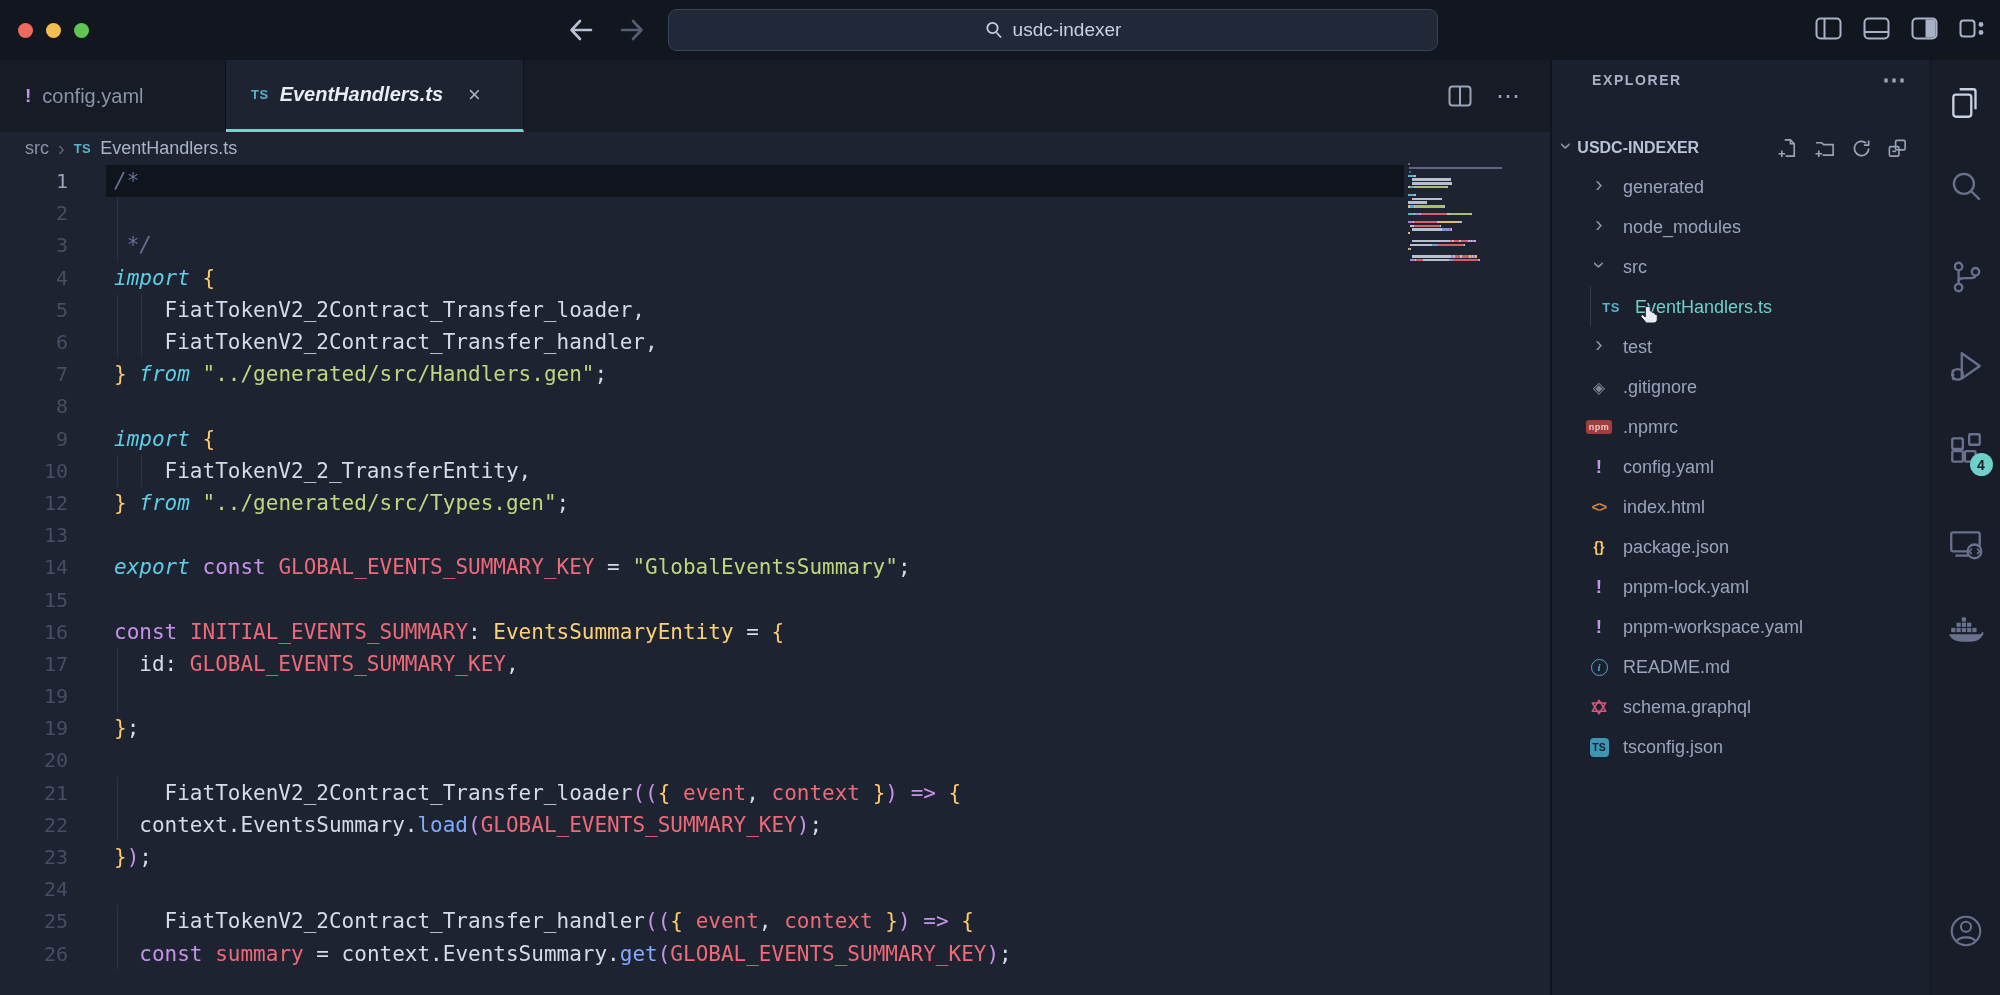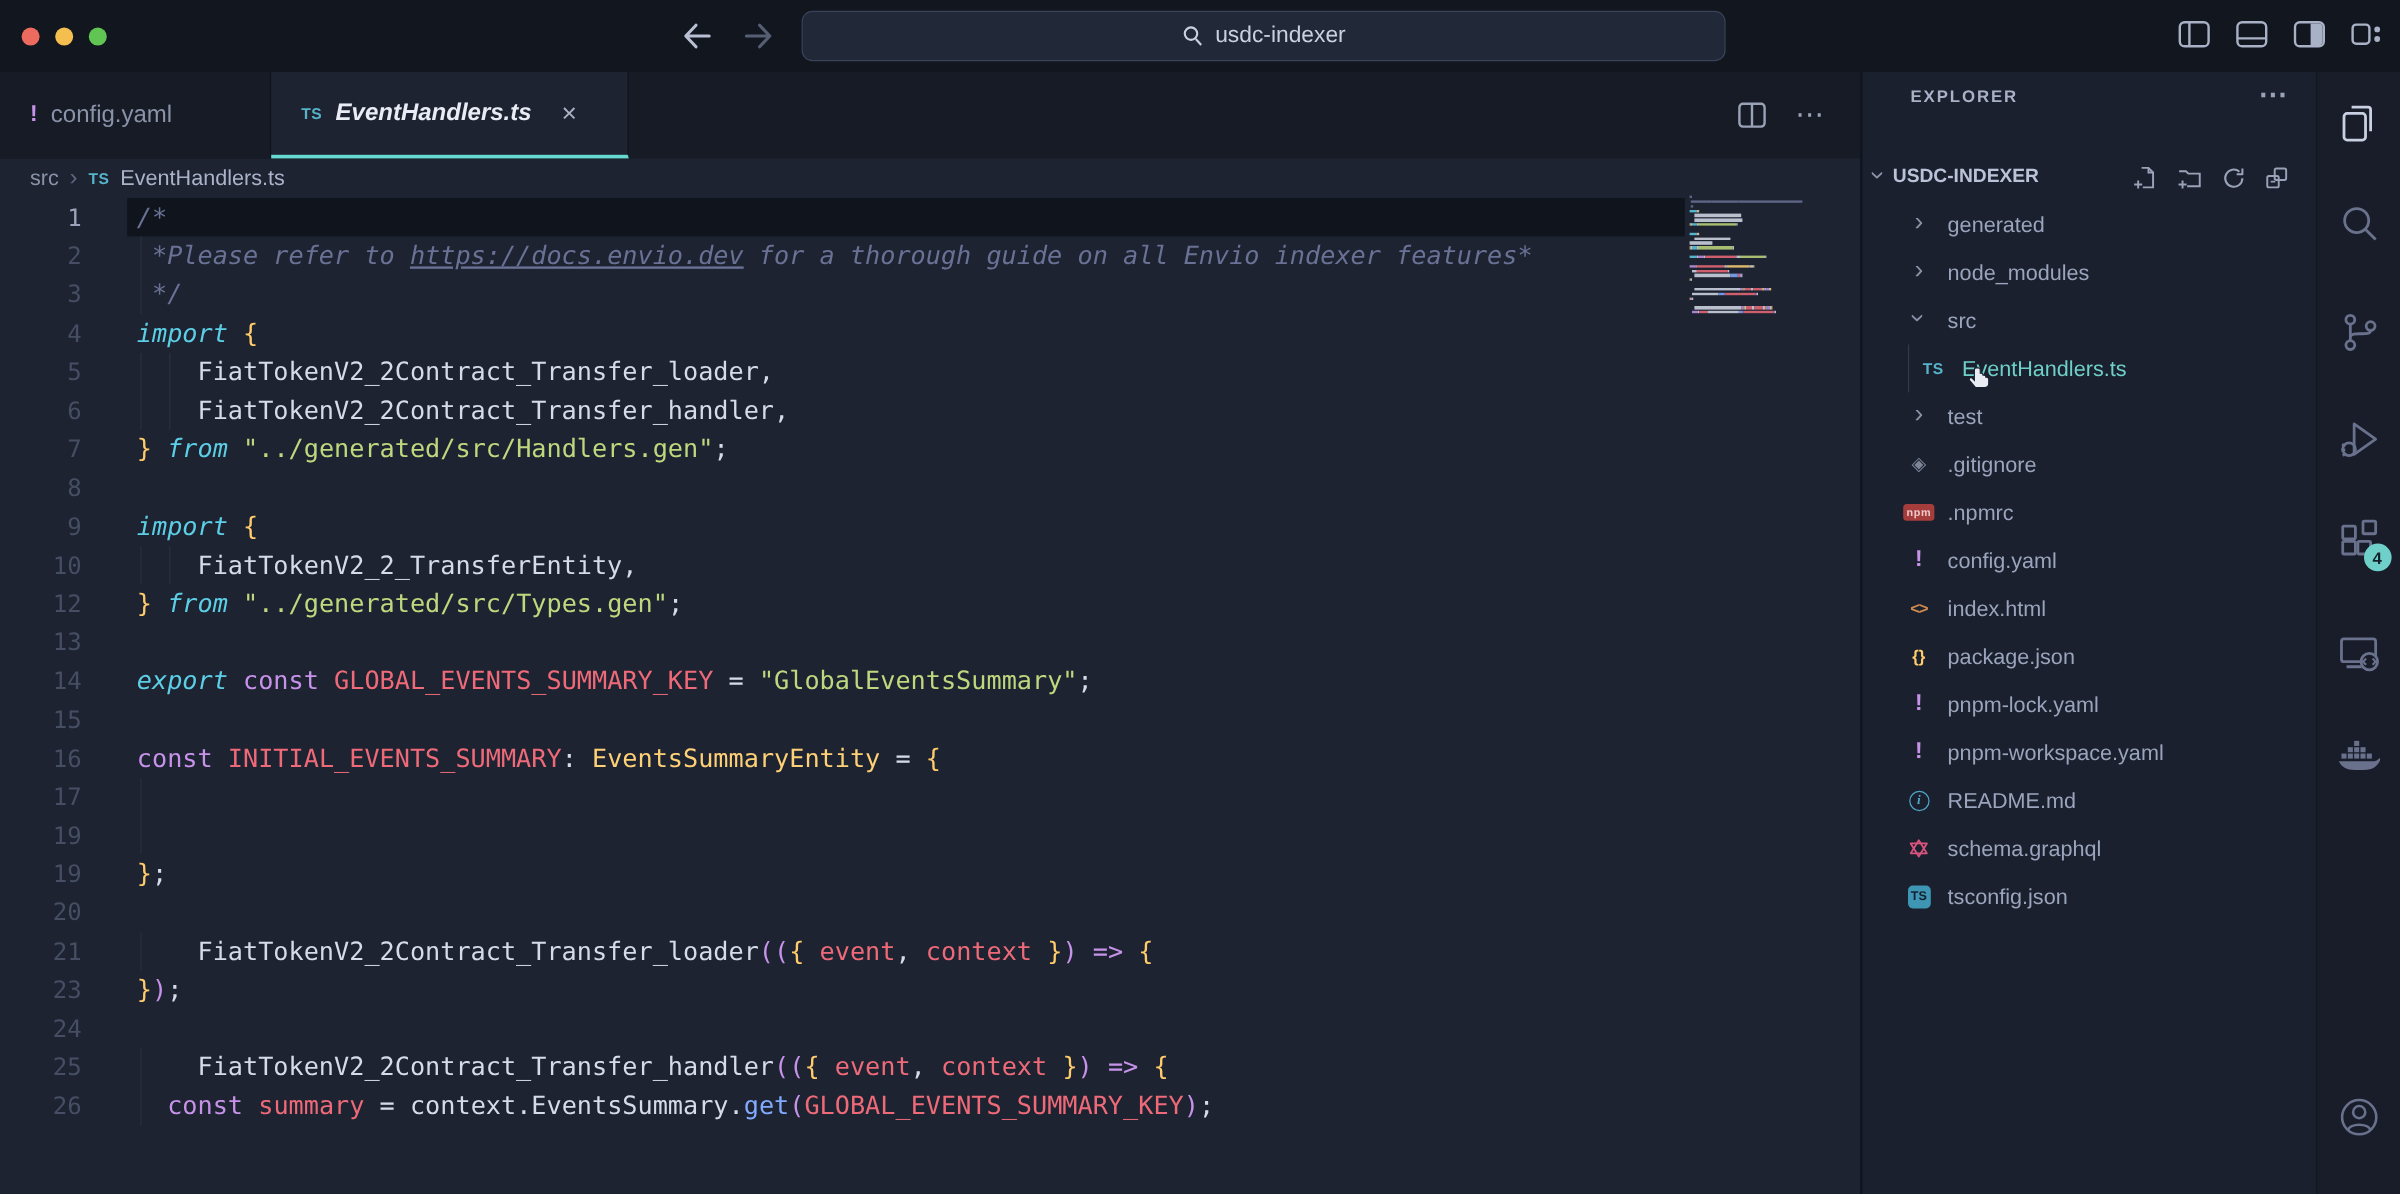--- a/index.html
+++ b/index.html
@@ -154,39 +154,40 @@
       </div>
     </div>
     <div class="breadcrumb">
       <span>src</span>
       <span class="bc-chev">›</span>
       <span class="fi ts-text">TS</span>
       <span class="bc-file">EventHandlers.ts</span>
     </div>
     <div class="code" id="code">
         <div class="line hl"><span class="ln">1</span><span class="lc"><span class="s-cm">/*</span></span></div>
-        <div class="line"><span class="guide" style="left: 117px;"></span><span class="ln">2</span><span class="lc"><span class="s-cm"> *Please refer to </span><span class="s-cml">https://docs.envio.dev</span><span class="s-cm"> for a thorough guide on all Envio indexer features*</span></span></div>
+        <div class="line"><span class="guide" style="left: 117px;"></span><span class="ln">2</span></div>
         <div class="line"><span class="guide" style="left: 117px;"></span><span class="ln">3</span><span class="lc"><span class="s-cm"> */</span></span></div>
         <div class="line"><span class="ln">4</span><span class="lc"><span class="s-kw">import</span><span class="s-txt"> </span><span class="s-brace">{</span></span></div>
         <div class="line"><span class="guide" style="left: 117px;"></span><span class="guide" style="left: 141.016px;"></span><span class="ln">5</span><span class="lc"><span class="s-txt">    FiatTokenV2_2Contract_Transfer_loader,</span></span></div>
         <div class="line"><span class="guide" style="left: 117px;"></span><span class="guide" style="left: 141.016px;"></span><span class="ln">6</span><span class="lc"><span class="s-txt">    FiatTokenV2_2Contract_Transfer_handler,</span></span></div>
         <div class="line"><span class="ln">7</span><span class="lc"><span class="s-brace">}</span><span class="s-txt"> </span><span class="s-kw">from</span><span class="s-txt"> </span><span class="s-str">"../generated/src/Handlers.gen"</span><span class="s-txt">;</span></span></div>
         <div class="line"><span class="ln">8</span><span class="lc"></span></div>
         <div class="line"><span class="ln">9</span><span class="lc"><span class="s-kw">import</span><span class="s-txt"> </span><span class="s-brace">{</span></span></div>
         <div class="line"><span class="guide" style="left: 117px;"></span><span class="guide" style="left: 141.016px;"></span><span class="ln">10</span><span class="lc"><span class="s-txt">    FiatTokenV2_2_TransferEntity,</span></span></div>
         <div class="line"><span class="ln">12</span><span class="lc"><span class="s-brace">}</span><span class="s-txt"> </span><span class="s-kw">from</span><span class="s-txt"> </span><span class="s-str">"../generated/src/Types.gen"</span><span class="s-txt">;</span></span></div>
         <div class="line"><span class="ln">13</span><span class="lc"></span></div>
         <div class="line"><span class="ln">14</span><span class="lc"><span class="s-kw">export</span><span class="s-txt"> </span><span class="s-kwp">const</span><span class="s-txt"> </span><span class="s-cst">GLOBAL_EVENTS_SUMMARY_KEY</span><span class="s-txt"> = </span><span class="s-str">"GlobalEventsSummary"</span><span class="s-txt">;</span></span></div>
         <div class="line"><span class="ln">15</span><span class="lc"></span></div>
         <div class="line"><span class="ln">16</span><span class="lc"><span class="s-kwp">const</span><span class="s-txt"> </span><span class="s-cst">INITIAL_EVENTS_SUMMARY</span><span class="s-txt">: </span><span class="s-typ">EventsSummaryEntity</span><span class="s-txt"> = </span><span class="s-brace">{</span></span></div>
-        <div class="line"><span class="guide" style="left: 117px;"></span><span class="ln">17</span></div>
+        <div class="line"><span class="guide" style="left: 117px;"></span><span class="ln">17</span><span class="lc"><span class="s-txt">  id: </span><span class="s-cst">GLOBAL_EVENTS_SUMMARY_KEY</span><span class="s-txt">,</span></span></div>
         <div class="line"><span class="guide" style="left: 117px;"></span><span class="ln">19</span></div>
         <div class="line"><span class="ln">19</span><span class="lc"><span class="s-brace">}</span><span class="s-txt">;</span></span></div>
         <div class="line"><span class="ln">20</span><span class="lc"></span></div>
         <div class="line"><span class="guide" style="left: 117px;"></span><span class="ln">21</span><span class="lc"><span class="s-txt">    FiatTokenV2_2Contract_Transfer_loader</span><span class="s-par">((</span><span class="s-brace">{</span><span class="s-txt"> </span><span class="s-cst">event</span><span class="s-txt">, </span><span class="s-cst">context</span><span class="s-txt"> </span><span class="s-brace">}</span><span class="s-par">)</span><span class="s-txt"> </span><span class="s-kwp">=&gt;</span><span class="s-txt"> </span><span class="s-brace">{</span></span></div>
+        <div class="line"><span class="guide" style="left: 117px;"></span><span class="ln">22</span><span class="lc"><span class="s-txt">  context.EventsSummary.</span><span class="s-fn">load</span><span class="s-par">(</span><span class="s-cst">GLOBAL_EVENTS_SUMMARY_KEY</span><span class="s-par">)</span><span class="s-txt">;</span></span></div>
         <div class="line"><span class="ln">23</span><span class="lc"><span class="s-brace">}</span><span class="s-par">)</span><span class="s-txt">;</span></span></div>
         <div class="line"><span class="ln">24</span><span class="lc"></span></div>
         <div class="line"><span class="guide" style="left: 117px;"></span><span class="ln">25</span><span class="lc"><span class="s-txt">    FiatTokenV2_2Contract_Transfer_handler</span><span class="s-par">((</span><span class="s-brace">{</span><span class="s-txt"> </span><span class="s-cst">event</span><span class="s-txt">, </span><span class="s-cst">context</span><span class="s-txt"> </span><span class="s-brace">}</span><span class="s-par">)</span><span class="s-txt"> </span><span class="s-kwp">=&gt;</span><span class="s-txt"> </span><span class="s-brace">{</span></span></div>
         <div class="line"><span class="guide" style="left: 117px;"></span><span class="ln">26</span><span class="lc"><span class="s-txt">  </span><span class="s-kwp">const</span><span class="s-txt"> </span><span class="s-cst">summary</span><span class="s-txt"> = context.EventsSummary.</span><span class="s-fn">get</span><span class="s-par">(</span><span class="s-cst">GLOBAL_EVENTS_SUMMARY_KEY</span><span class="s-par">)</span><span class="s-txt">;</span></span></div>
       </div>
     <div class="minimap" id="minimap">
         <div class="mm-line">
           <span style="width: 2.04px; background: rgb(105, 113, 149);"></span>
         </div>
         <div class="mm-line">

